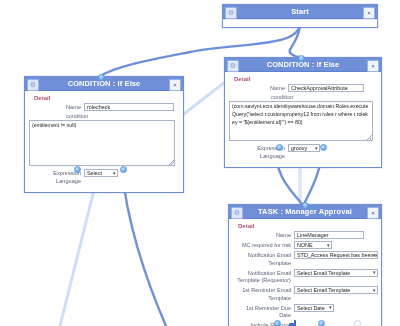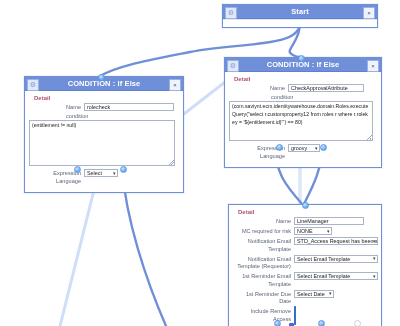--- a/index.html
+++ b/index.html
@@ -337,20 +337,25 @@
           </div>
         </div>
       </div>
     </div>
     <span class="port" style="left:76px; top:0px"></span>
     <span class="port" style="left:54px; top:89px"></span>
     <span class="port" style="left:98px; top:89px"></span>
   </div>
 
   <div class="node" id="node-task">
+    <div class="node-header">
+      <span class="hdr-icon">⚙</span>
+      <span class="node-title">TASK : Manager Approval</span>
+      <span class="hdr-close">×</span>
+    </div>
     <div class="node-body">
       <div class="detail-label">Detail</div>
 
       <div class="row">
         <div class="row-label" style="width:58px">Name</div>
         <div class="row-field">
           <div class="txt" style="width:70px">LineManager</div>
         </div>
       </div>
 

